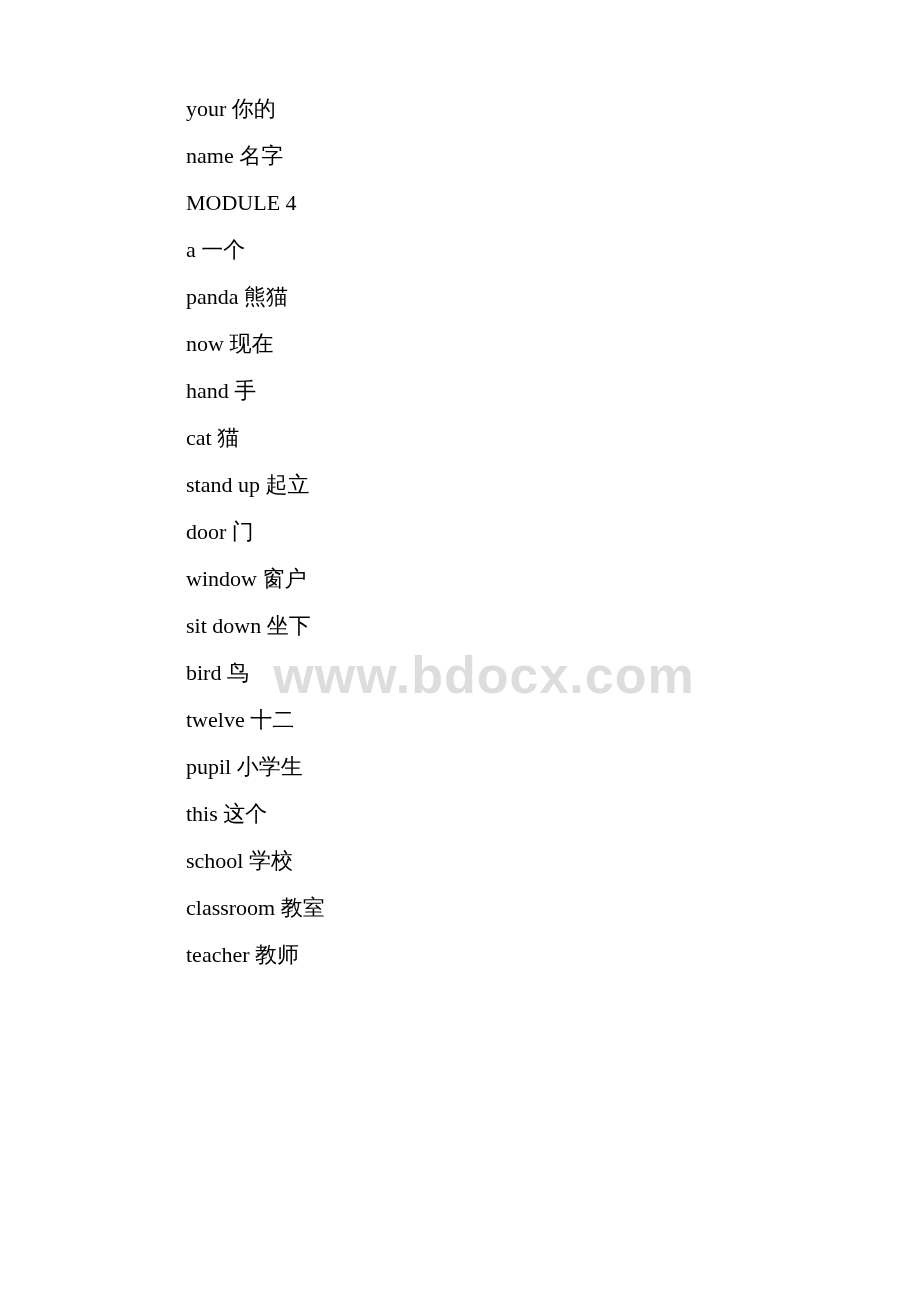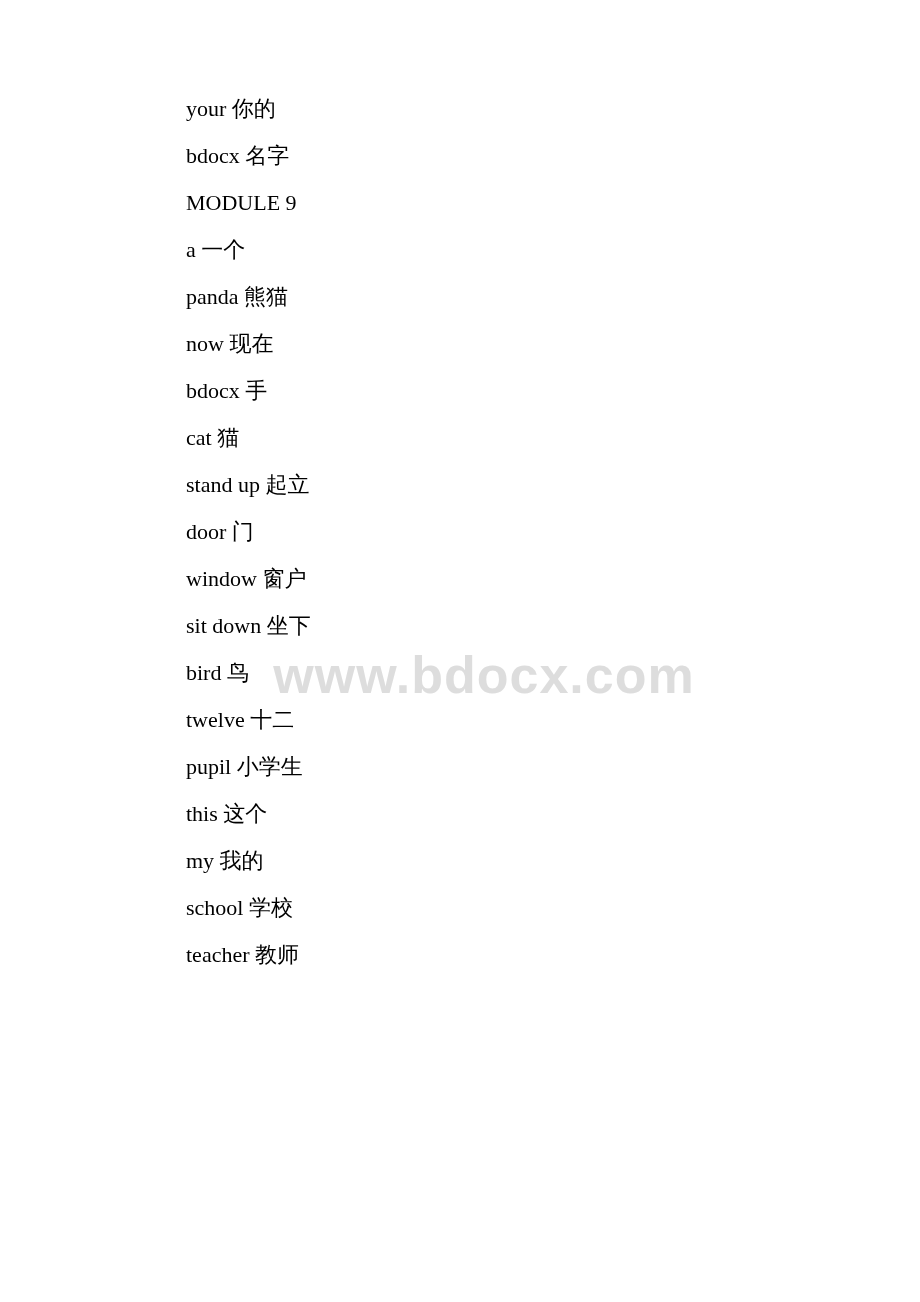--- a/index.html
+++ b/index.html
@@ -41,33 +41,33 @@
       letter-spacing: 1px;
       z-index: 10;
     }
   </style>
 </head>
 <body>
 
 <div class="page-content">
 
 <div class="vocab-item">your 你的</div>
-    <div class="vocab-item">bdocx 名字</div>
-    <div class="vocab-item">MODULE 9</div>
+    <div class="vocab-item">name 名字</div>
+    <div class="vocab-item">MODULE 4</div>
     <div class="vocab-item">a 一个</div>
     <div class="vocab-item">panda 熊猫</div>
     <div class="vocab-item">now 现在</div>
-    <div class="vocab-item">bdocx 手</div>
+    <div class="vocab-item">hand 手</div>
     <div class="vocab-item">cat 猫</div>
     <div class="vocab-item">stand up 起立</div>
     <div class="vocab-item">door 门</div>
     <div class="vocab-item">window 窗户</div>
     <div class="vocab-item">sit down 坐下</div>
     <div class="vocab-item">bird 鸟</div>
     <div class="vocab-item">twelve 十二</div>
     <div class="vocab-item">pupil 小学生</div>
     <div class="vocab-item">this 这个</div>
-    <div class="vocab-item">my 我的</div>
     <div class="vocab-item">school 学校</div>
+    <div class="vocab-item">classroom 教室</div>
     <div class="vocab-item">teacher 教师</div>
   </div>
 
 <div class="watermark">www.bdocx.com</div>
 
 </body></html>

